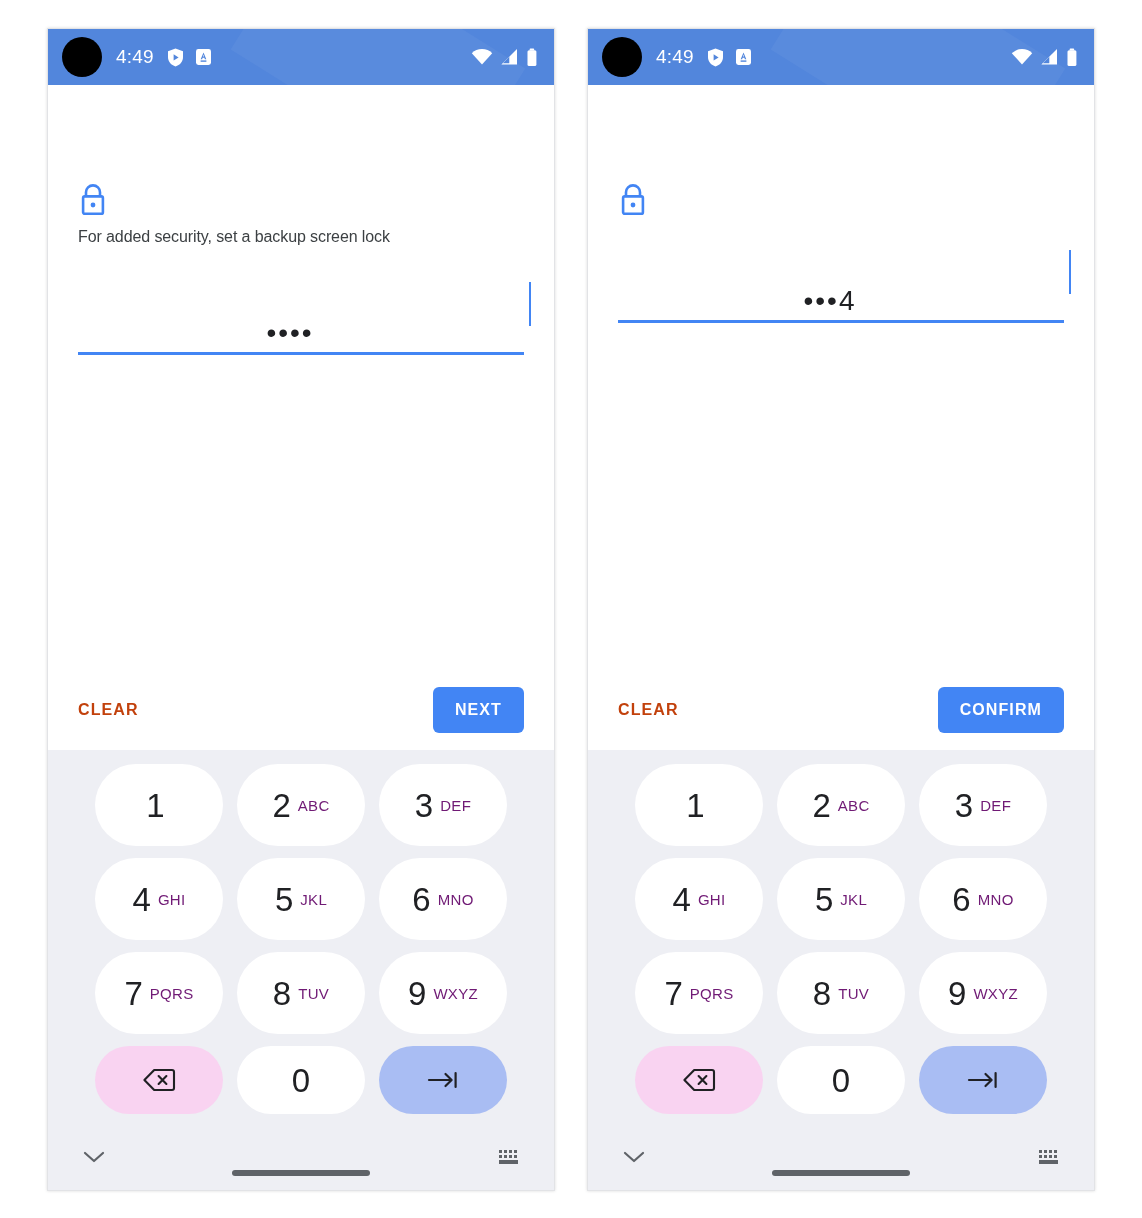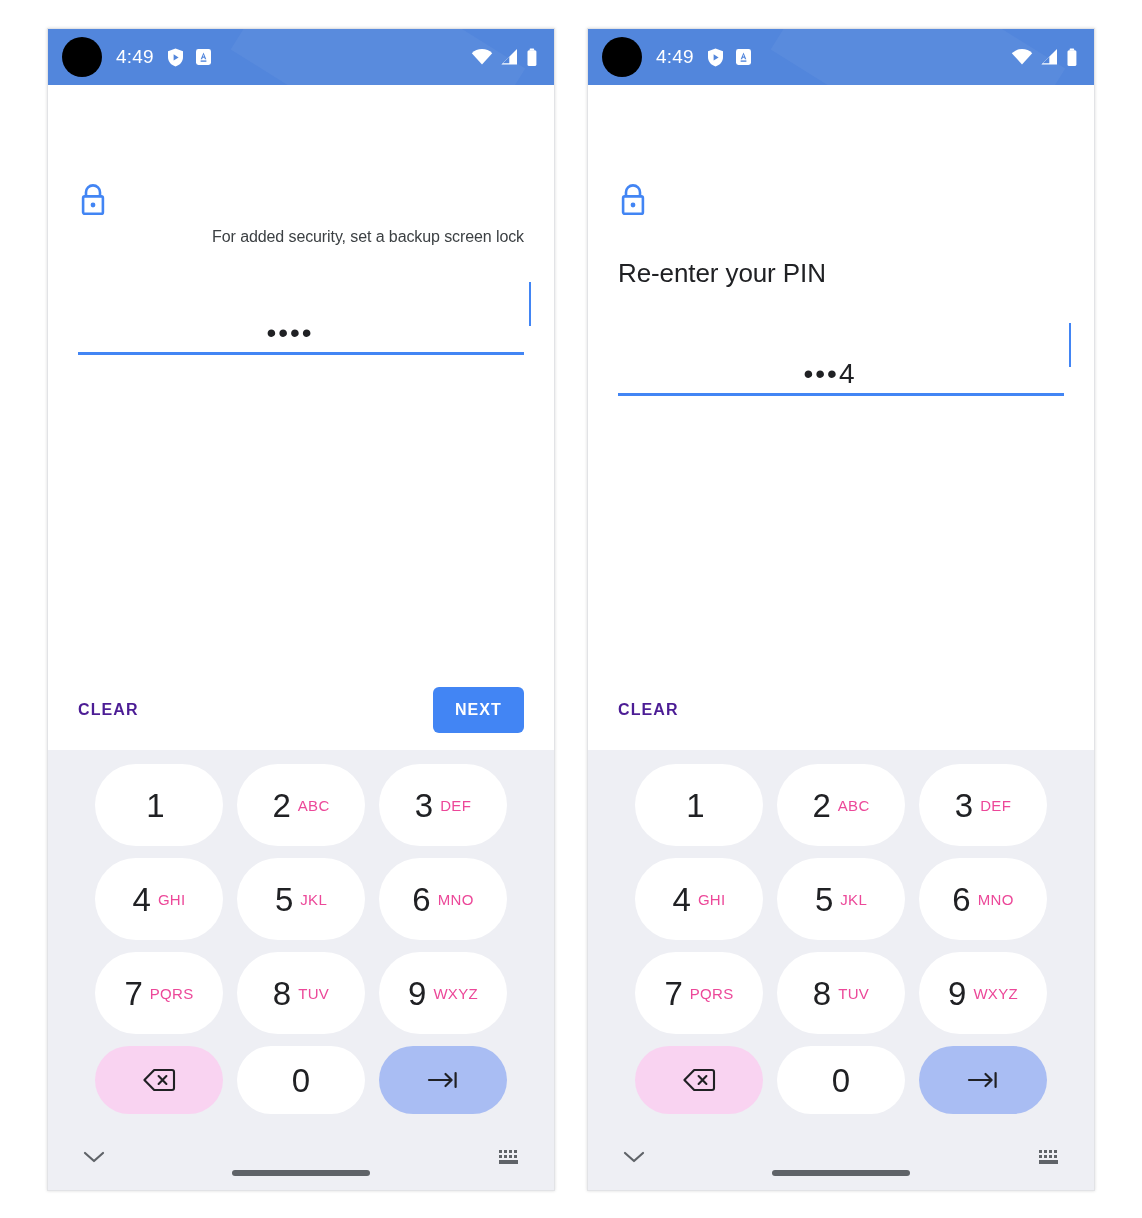--- a/index.html
+++ b/index.html
@@ -121,21 +121,20 @@
     color: #202124;
     font-weight: 400;
     letter-spacing: -0.1px;
   }
   .subtitle {
     margin-top: 9px;
     font-size: 16px;
     line-height: 22px;
     color: #3c4043;
     letter-spacing: -0.1px;
-    text-align: right;
   }
 
   
   .pin-field {
     margin-top: 46px;
     height: 54px;
     position: relative;
     display: flex;
     align-items: flex-end;
     justify-content: center;
@@ -170,21 +169,21 @@
     display: flex;
     align-items: center;
     justify-content: space-between;
     padding-bottom: 14px;
     box-sizing: border-box;
   }
   .btn-text {
     background: none;
     border: 0;
     padding: 0;
-    color: #4c1d95;
+    color: #c2410c;
     font-size: 16px;
     font-weight: 700;
     letter-spacing: 1.1px;
     font-family: inherit;
     cursor: pointer;
   }
   .btn-filled {
     background: #4285f4;
     border: 0;
     border-radius: 6px;
@@ -226,21 +225,21 @@
     padding: 0;
   }
   .key .digit {
     font-size: 33px;
     color: #202124;
     font-weight: 400;
     line-height: 1;
   }
   .key .letters {
     font-size: 15px;
-    color: #ec4899;
+    color: #701a75;
     letter-spacing: 0.3px;
     line-height: 1;
   }
   .key.fn {
     height: 68px;
     border-radius: 36px;
   }
   .key.backspace { background: #f9d3f1; }
   .key.enter { background: #a9bdf3; }
 
@@ -466,32 +465,32 @@
 
     <div class="content">
       <div class="lock-icon-wrap">
         <svg width="30" height="34" viewBox="0 0 30 34">
           <path d="M8 13 V9.2 C8 5.4 11.1 2.4 15 2.4 C18.9 2.4 22 5.4 22 9.2 V13" fill="none" stroke="#4285f4" stroke-width="2.6" stroke-linecap="round"></path>
           <rect x="5.1" y="13.4" width="19.8" height="17.4" rx="1.6" fill="none" stroke="#4285f4" stroke-width="2.6"></rect>
           <circle cx="15" cy="22" r="2.4" fill="#4285f4"></circle>
         </svg>
       </div>
 
-      <div class="title">Re-enter your PIN</div>
       <div class="subtitle"></div>
 
       <div class="pin-field variant-b">
         <span class="pin-value">•••4</span>
         <span class="pin-caret"></span>
       </div>
 
       <div class="spacer"></div>
 
       <div class="action-row">
         <button class="btn-text">CLEAR</button>
+        <button class="btn-filled">CONFIRM</button>
       </div>
     </div>
 
     <div class="keypad">
       <div class="keyrow">
         <button class="key">
           <span class="digit">1</span>
           <span class="letters"></span>
         </button>
         <button class="key">

